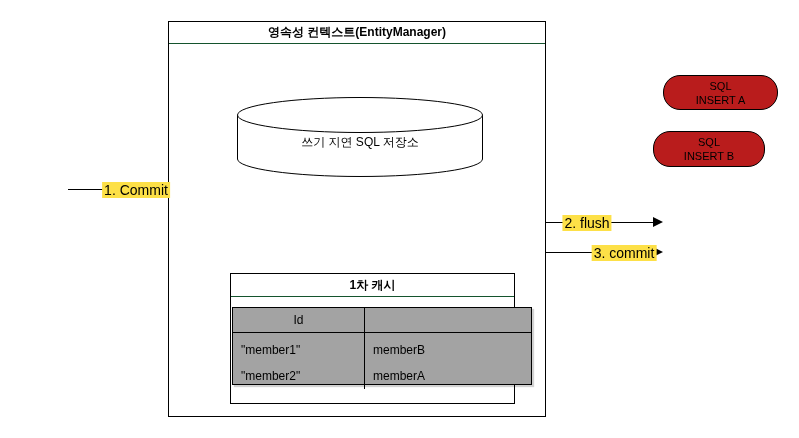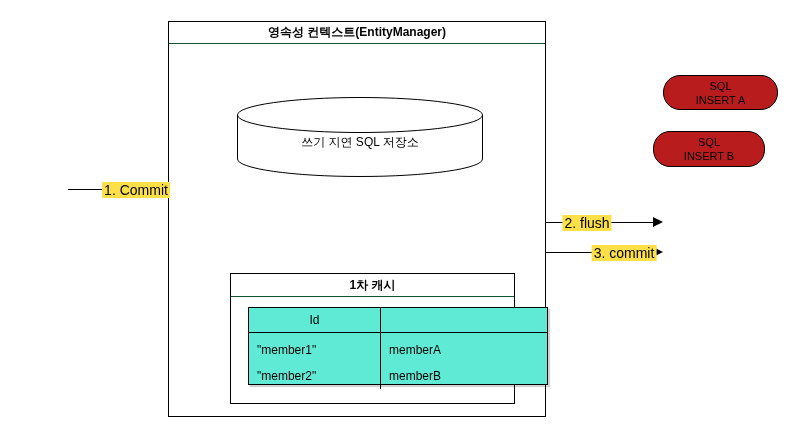--- a/index.html
+++ b/index.html
@@ -25,22 +25,22 @@
     box-sizing:border-box;
   }
   
   .em-box{left:168px;top:21px;width:378px;height:396px;}
   .em-title{height:22px;}
   
   .cache-box{left:230px;top:273px;width:285px;height:131px;}
   .cache-title{height:23px;}
   
   .inner-table{
-    position:absolute;left:248px;top:307px;width:300px;height:78px;
-    border:1px solid #000;background:#5eead4;box-sizing:border-box;
+    position:absolute;left:232px;top:307px;width:300px;height:78px;
+    border:1px solid #000;background:#a3a3a3;box-sizing:border-box;
     display:flex;flex-direction:column;
     box-shadow:2px 2px 1px rgba(0,0,0,0.18);
   }
   .t-header{display:flex;height:25px;border-bottom:1px solid #000;flex:0 0 auto;box-sizing:border-box;}
   .t-hcell{flex:1;display:flex;align-items:center;justify-content:center;font-size:12px;box-sizing:border-box;}
   .t-hcell.left{flex:0 0 132px;border-right:1px solid #000;}
   .t-body{flex:1;display:flex;}
   .t-col{display:flex;flex-direction:column;padding-top:4px;box-sizing:border-box;flex:1;}
   .t-col.left{flex:0 0 132px;border-right:1px solid #000;}
   .t-cell{height:26px;line-height:26px;padding-left:8px;font-size:12px;white-space:nowrap;}
@@ -101,22 +101,22 @@
   <div class="inner-table">
     <div class="t-header">
       <div class="t-hcell left">Id</div>
     </div>
     <div class="t-body">
       <div class="t-col left">
         <div class="t-cell">"member1"</div>
         <div class="t-cell">"member2"</div>
       </div>
       <div class="t-col">
+        <div class="t-cell">memberB</div>
         <div class="t-cell">memberA</div>
-        <div class="t-cell">memberB</div>
       </div>
     </div>
   </div>
 
   <div class="pill pill-a">
     <div>SQL</div>
     <div>INSERT A</div>
   </div>
 
   <div class="pill pill-b">

